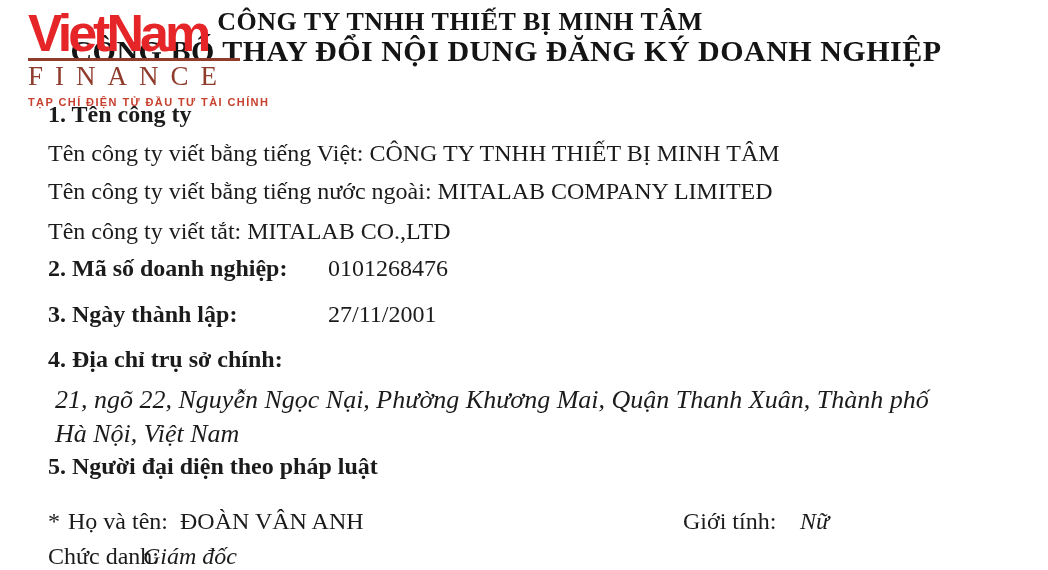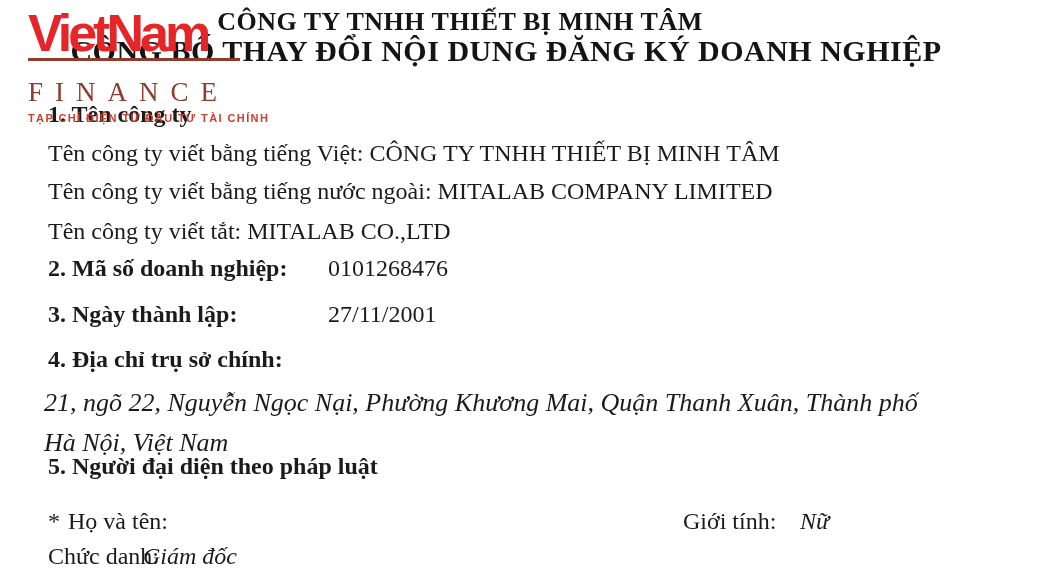--- a/index.html
+++ b/index.html
@@ -29,36 +29,36 @@
     font-weight:bold;
     font-size:52px;line-height:50px;letter-spacing:-4px;
     color:var(--wordmark,#e62529);
     white-space:nowrap;
   }
   .logo-rule{border:0;border-top:3px solid var(--subtitle,#8f3c2d);width:212px;margin:0;}
   .logo-finance{
     font-family:"Liberation Serif", serif;
     font-size:27px;line-height:26px;letter-spacing:12px;
     color:var(--subtitle,#8f3c2d);
-    white-space:nowrap;margin-top:18px;
+    white-space:nowrap;margin-top:2px;
   }
   .logo-tagline{
     font-family:"Liberation Sans", sans-serif;
     font-size:11px;font-weight:bold;letter-spacing:1.4px;
     color:var(--tagline,#c8402e);
     white-space:nowrap;margin-top:7px;
   }
   
   .line{position:absolute;left:48px;font-size:24px;line-height:1.2;white-space:nowrap;}
   .bold{font-weight:bold;text-align:right;}
   .italic{font-style:italic;}
   .val{position:absolute;white-space:nowrap;}
   .addr{
-    position:absolute;left:44px;top:383px;width:885px;
-    font-size:26px;font-style:italic;line-height:40px;white-space:normal;
+    position:absolute;left:55px;top:383px;width:885px;
+    font-size:26px;font-style:italic;line-height:34px;white-space:normal;
   }
   .rep-line{position:absolute;left:48px;width:990px;font-size:24px;white-space:nowrap;}
 </style>
 </head>
 <body>
 
 <div class="page">
 
   <div class="header-line1">CÔNG TY TNHH THIẾT BỊ MINH TÂM</div>
   <div class="header-line2">CÔNG BỐ THAY ĐỔI NỘI DUNG ĐĂNG KÝ DOANH NGHIỆP</div>
@@ -86,20 +86,21 @@
   </div>
 
   <div class="line bold" style="top:345px">4. Địa chỉ trụ sở chính:</div>
   <div class="addr">21, ngõ 22, Nguyễn Ngọc Nại, Phường Khương Mai, Quận Thanh Xuân, Thành phố Hà Nội, Việt Nam</div>
 
   <div class="line bold" style="top:452px">5. Người đại diện theo pháp luật</div>
 
   <div class="rep-line" style="top:508px">
     <span>*</span>
     <span class="val" style="left:20px">Họ và tên:</span>
+    <span class="val" style="left:132px">ĐOÀN VÂN ANH</span>
     <span class="val" style="left:635px">Giới tính:</span>
     <span class="val italic" style="left:752px">Nữ</span>
   </div>
 
   <div class="rep-line" style="top:543px">
     <span>Chức danh:</span>
     <span class="val italic" style="left:95px">Giám đốc</span>
   </div>
 
 </div>

